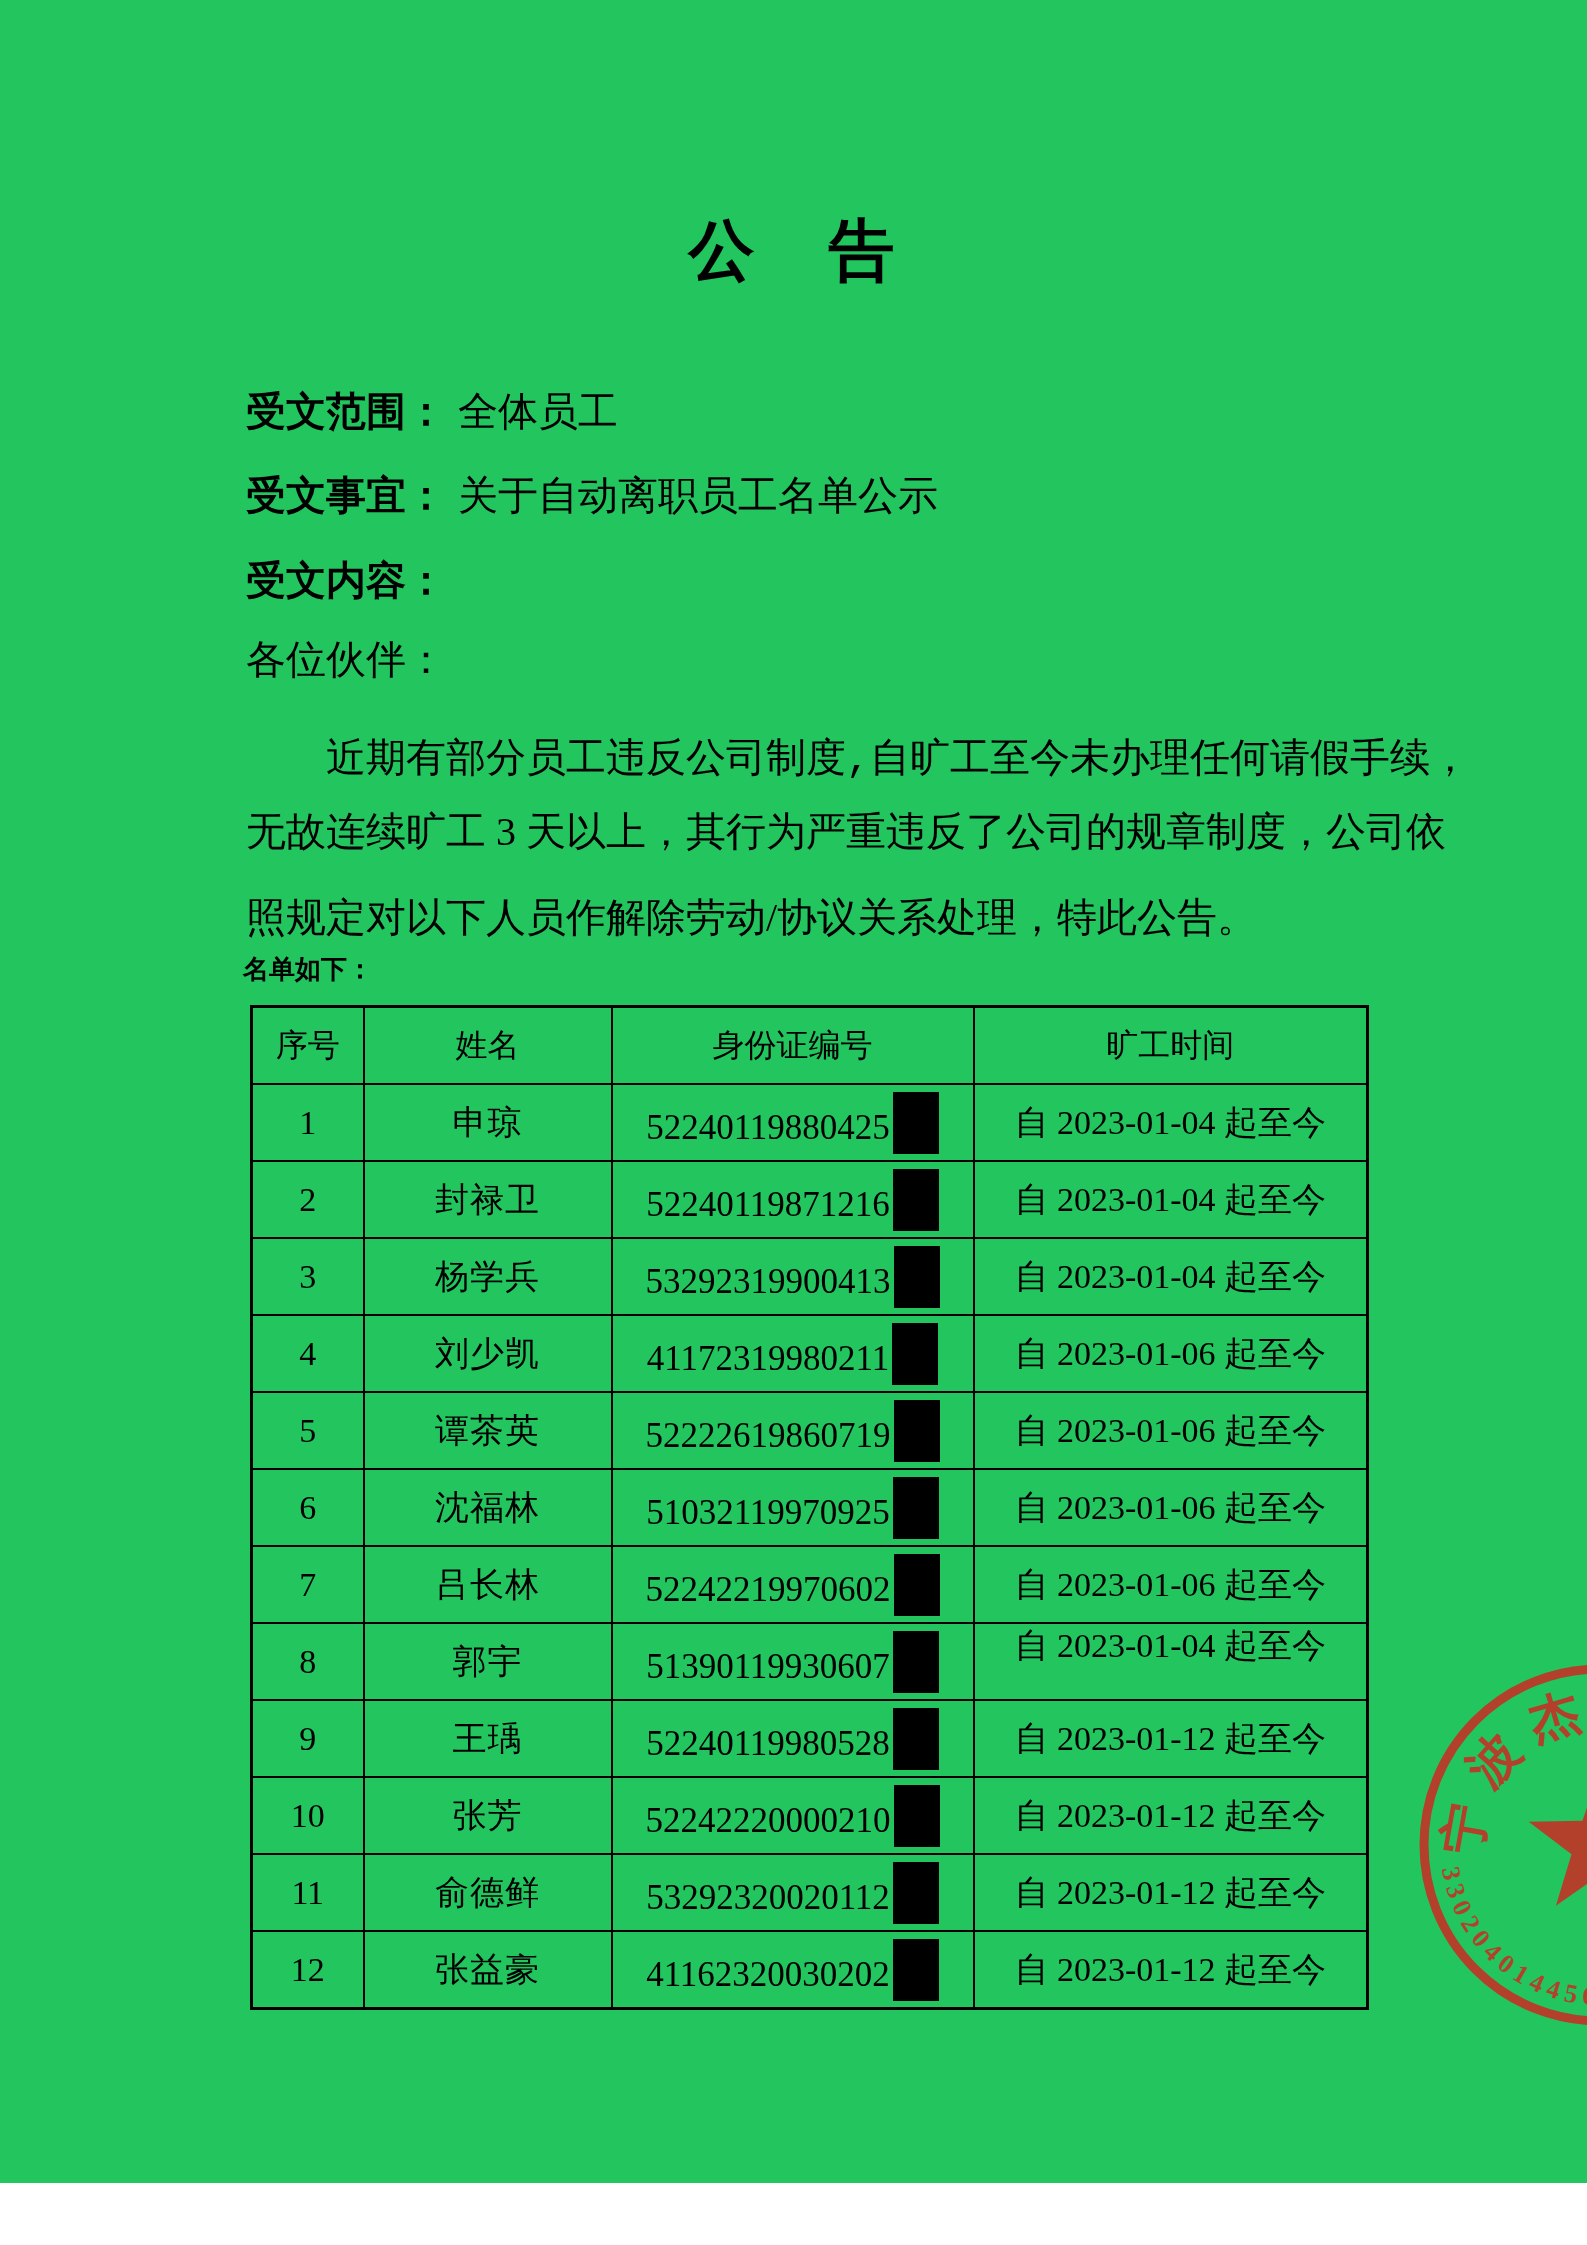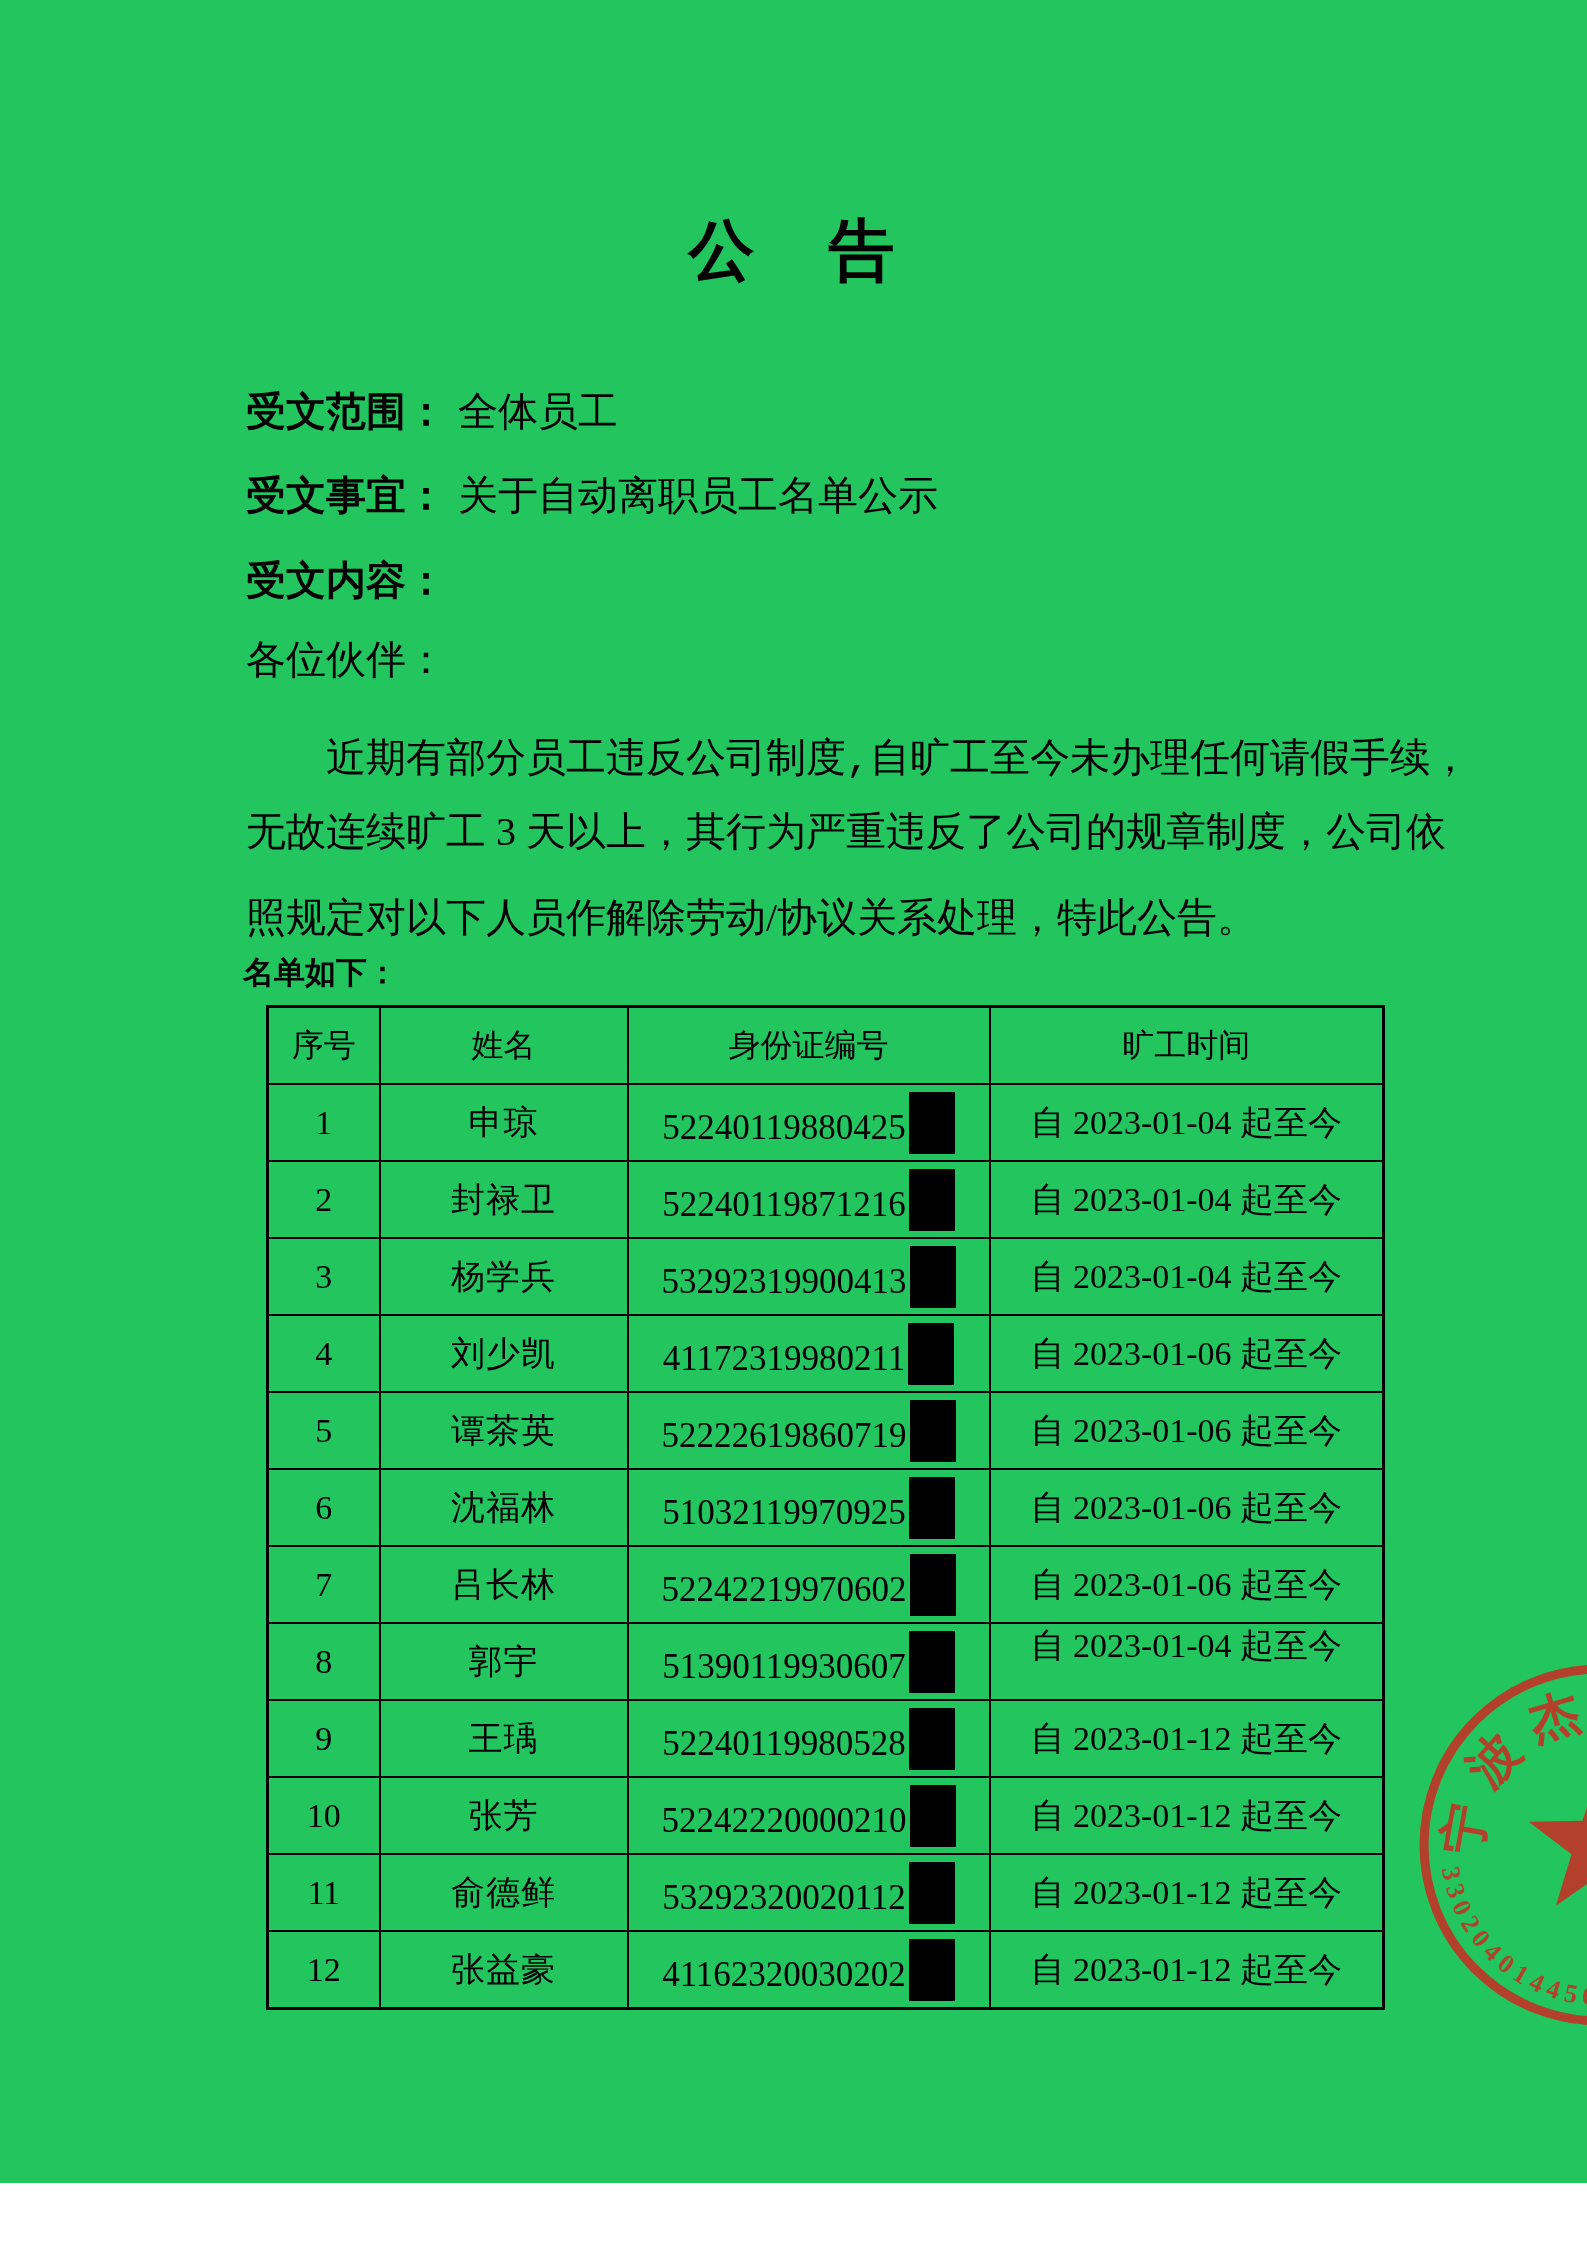--- a/index.html
+++ b/index.html
@@ -39,24 +39,24 @@
   }
   .body-line {
     position:absolute; left:246px;
     font-size:40px; white-space:nowrap;
   }
   #body-line-0 { top:730px; left:326px;font-family:Liberation Mono, monospace; }
   #body-line-1 { top:804px; }
   #body-line-2 { top:890px; }
   .list-heading {
     position:absolute; left:243px; top:952px;
-    font-size:31px; font-weight:bold; white-space:nowrap;
+    font-size:26px; font-weight:bold; white-space:nowrap;
   }
   table.roster {
-    position:absolute; left:266px; top:1005px;
+    position:absolute; left:250px; top:1005px;
     width:1116px;
     border-collapse:collapse;
     border:3px solid #000;
     table-layout:fixed;
   }
   .roster th, .roster td {
     border:2px solid #000;
     text-align:center;
     vertical-align:middle;
     height:75px;

